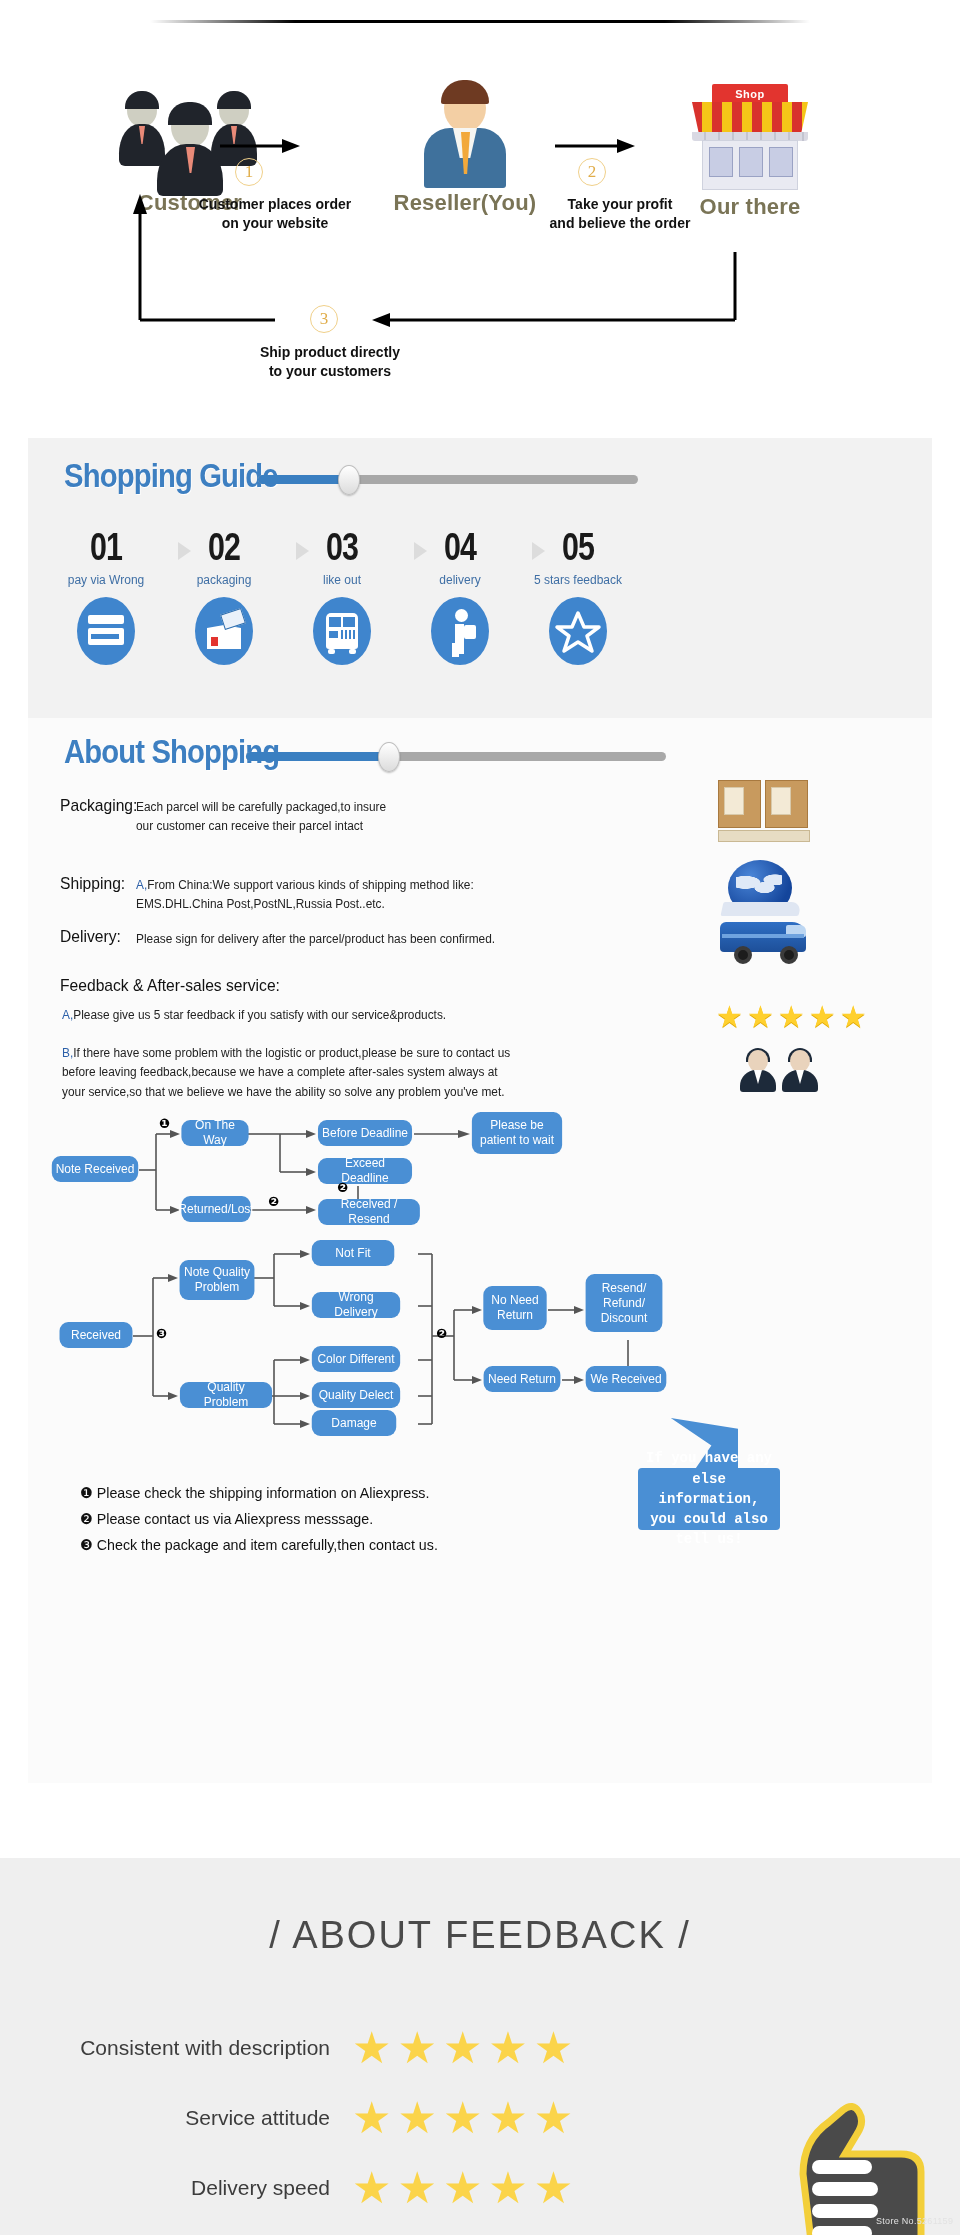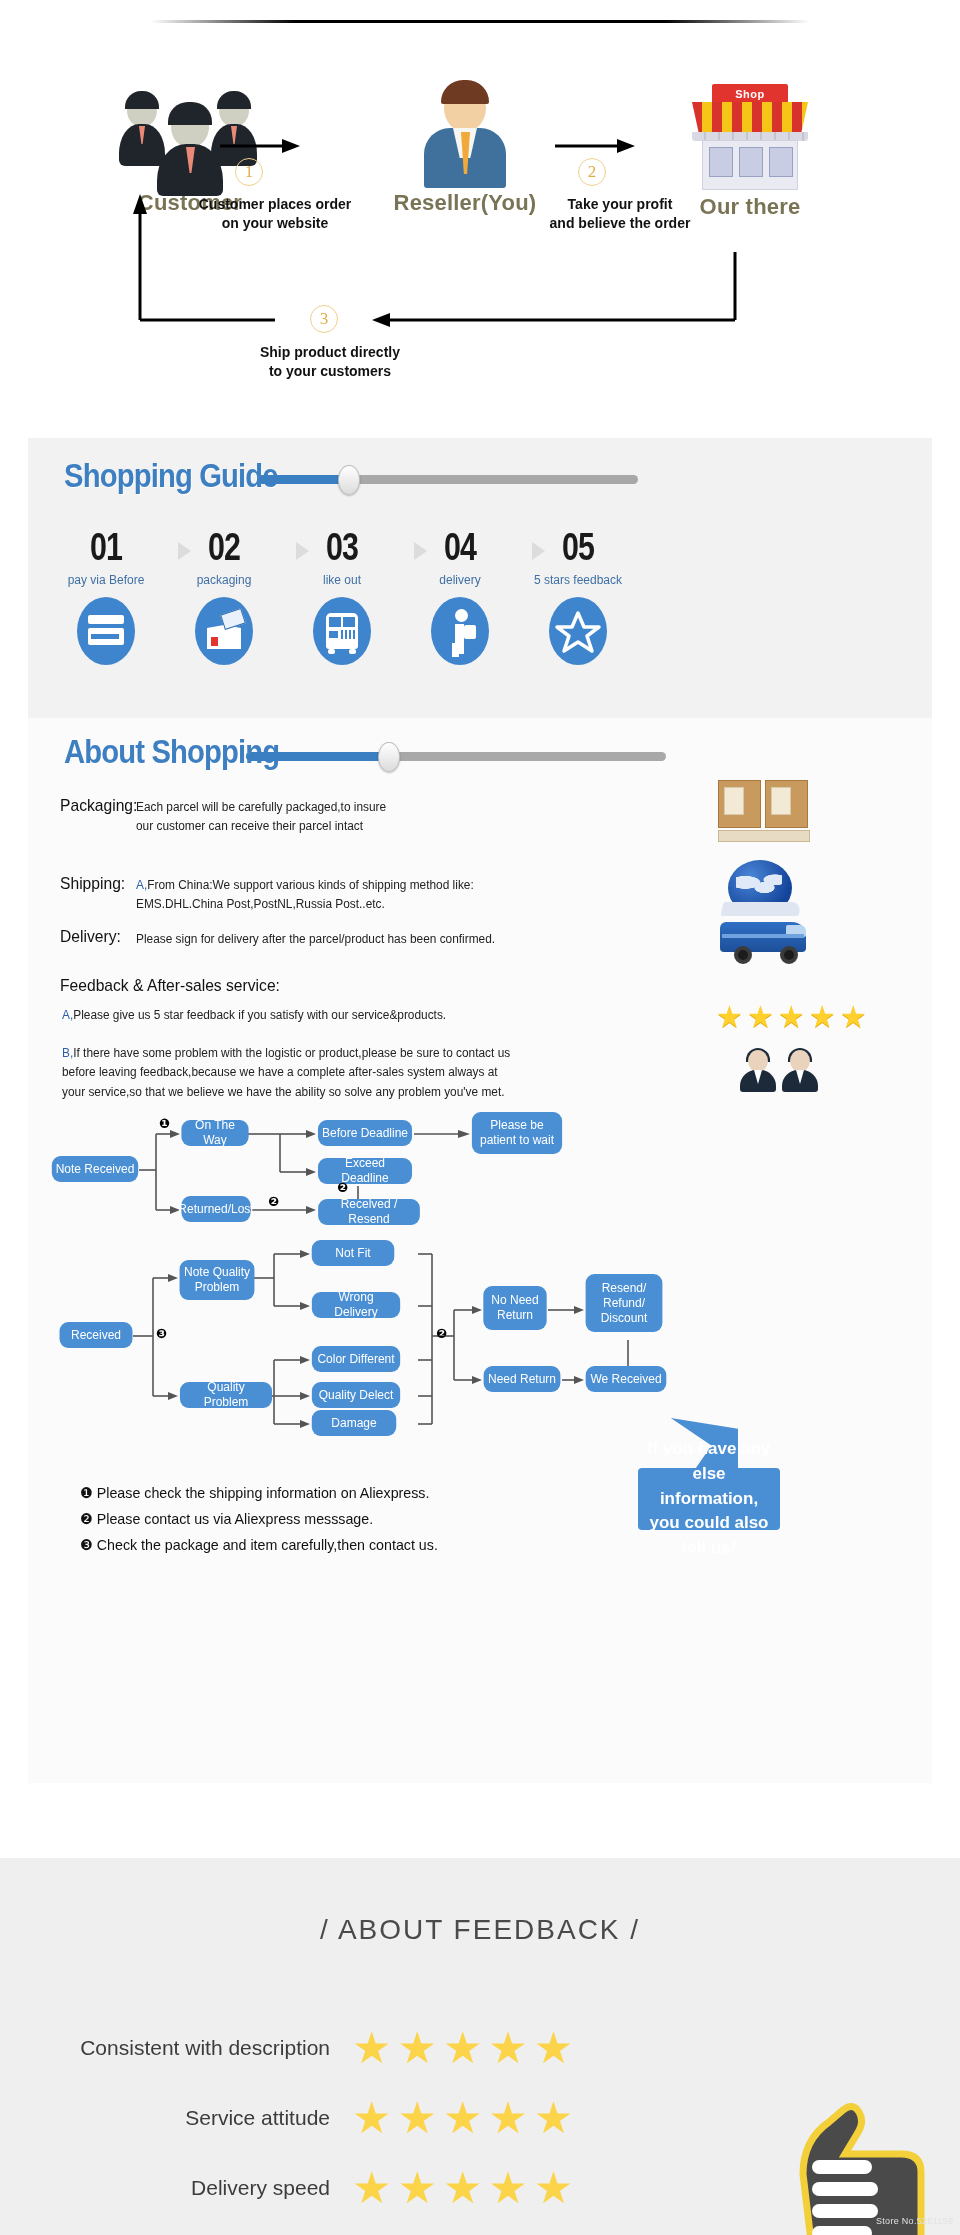--- a/index.html
+++ b/index.html
@@ -224,38 +224,38 @@
   }
   .notes { position: absolute; }
   .note-line {
     font-size: 15px; color: #111; line-height: 1.72;
     font-family: "Liberation Sans Narrow","Liberation Sans", sans-serif;
     transform: scaleX(.95); transform-origin: left center;
     white-space: nowrap;
   }
   .bubble {
     position: absolute; background: #4a8fd4; color: #fff;
-    font-size: 17px; font-weight: bold; text-align: center;
+    font-size: 14px; font-weight: bold; text-align: center;
     line-height: 1.45; border-radius: 4px;
     display: flex; align-items: center; justify-content: center;
-    font-family: Liberation Sans, sans-serif;
+    font-family: Liberation Mono, monospace;
   }
   .bubble-tail {
     position: absolute; width: 70px; height: 60px; background: #4a8fd4;
     clip-path: polygon(100% 100%, 100% 18%, 4% 0, 62% 46%, 30% 100%);
   }
 
   
   #feedback {
     position: absolute; left: 0; top: 1858px; width: 960px; height: 377px;
     background: #efefef;
   }
   .fb-title {
     position: absolute; left: 0; top: 56px; width: 960px; text-align: center;
-    font-size: 28px; color: #4a4a4a; letter-spacing: 2px;
+    font-size: 38px; color: #4a4a4a; letter-spacing: 2px;
     font-family: "Liberation Sans Narrow","Liberation Sans", sans-serif;
   }
   .fb-row { position: absolute; display: flex; align-items: center; }
   .fb-label {
     font-size: 21px; color: #3c3c3c; text-align: right; width: 330px;
     font-family: "Liberation Sans Narrow","Liberation Sans", sans-serif;
   }
   .fb-stars { display: flex; gap: 6px; margin-left: 22px; }
   .fb-star { font-size: 44px; line-height: 1; color: #fbd44a; }
 
@@ -365,21 +365,21 @@
   </div>
 
   <div class="panel" id="guide-panel">
     <div class="bigtitle" style="position:absolute;left:36px;top:18px;">Shopping Guide</div>
     <div class="slider-track" style="left:230px; top:37px; width:380px;"></div>
     <div class="slider-fill" style="left:230px; top:37px; width:88px;"></div>
     <div class="slider-knob" style="left:310px; top:27px;"></div>
 
     <div class="step" style="left:18px; top:88px;">
       <div class="step-num">01</div>
-      <div class="step-label">pay via Before</div>
+      <div class="step-label">pay via Wrong</div>
       <div class="step-icon">
         <div style="position:absolute;left:11px;top:18px;width:36px;height:9px;background:#fff;border-radius:2px;"></div>
         <div style="position:absolute;left:11px;top:31px;width:36px;height:17px;background:#fff;border-radius:2px;"></div>
         <div style="position:absolute;left:14px;top:37px;width:28px;height:5px;background:#3f85cd;"></div>
       </div>
     </div>
     <div class="step-sep" style="left:150px; top:104px;"></div>
 
     <div class="step" style="left:136px; top:88px;">
       <div class="step-num">02</div>

